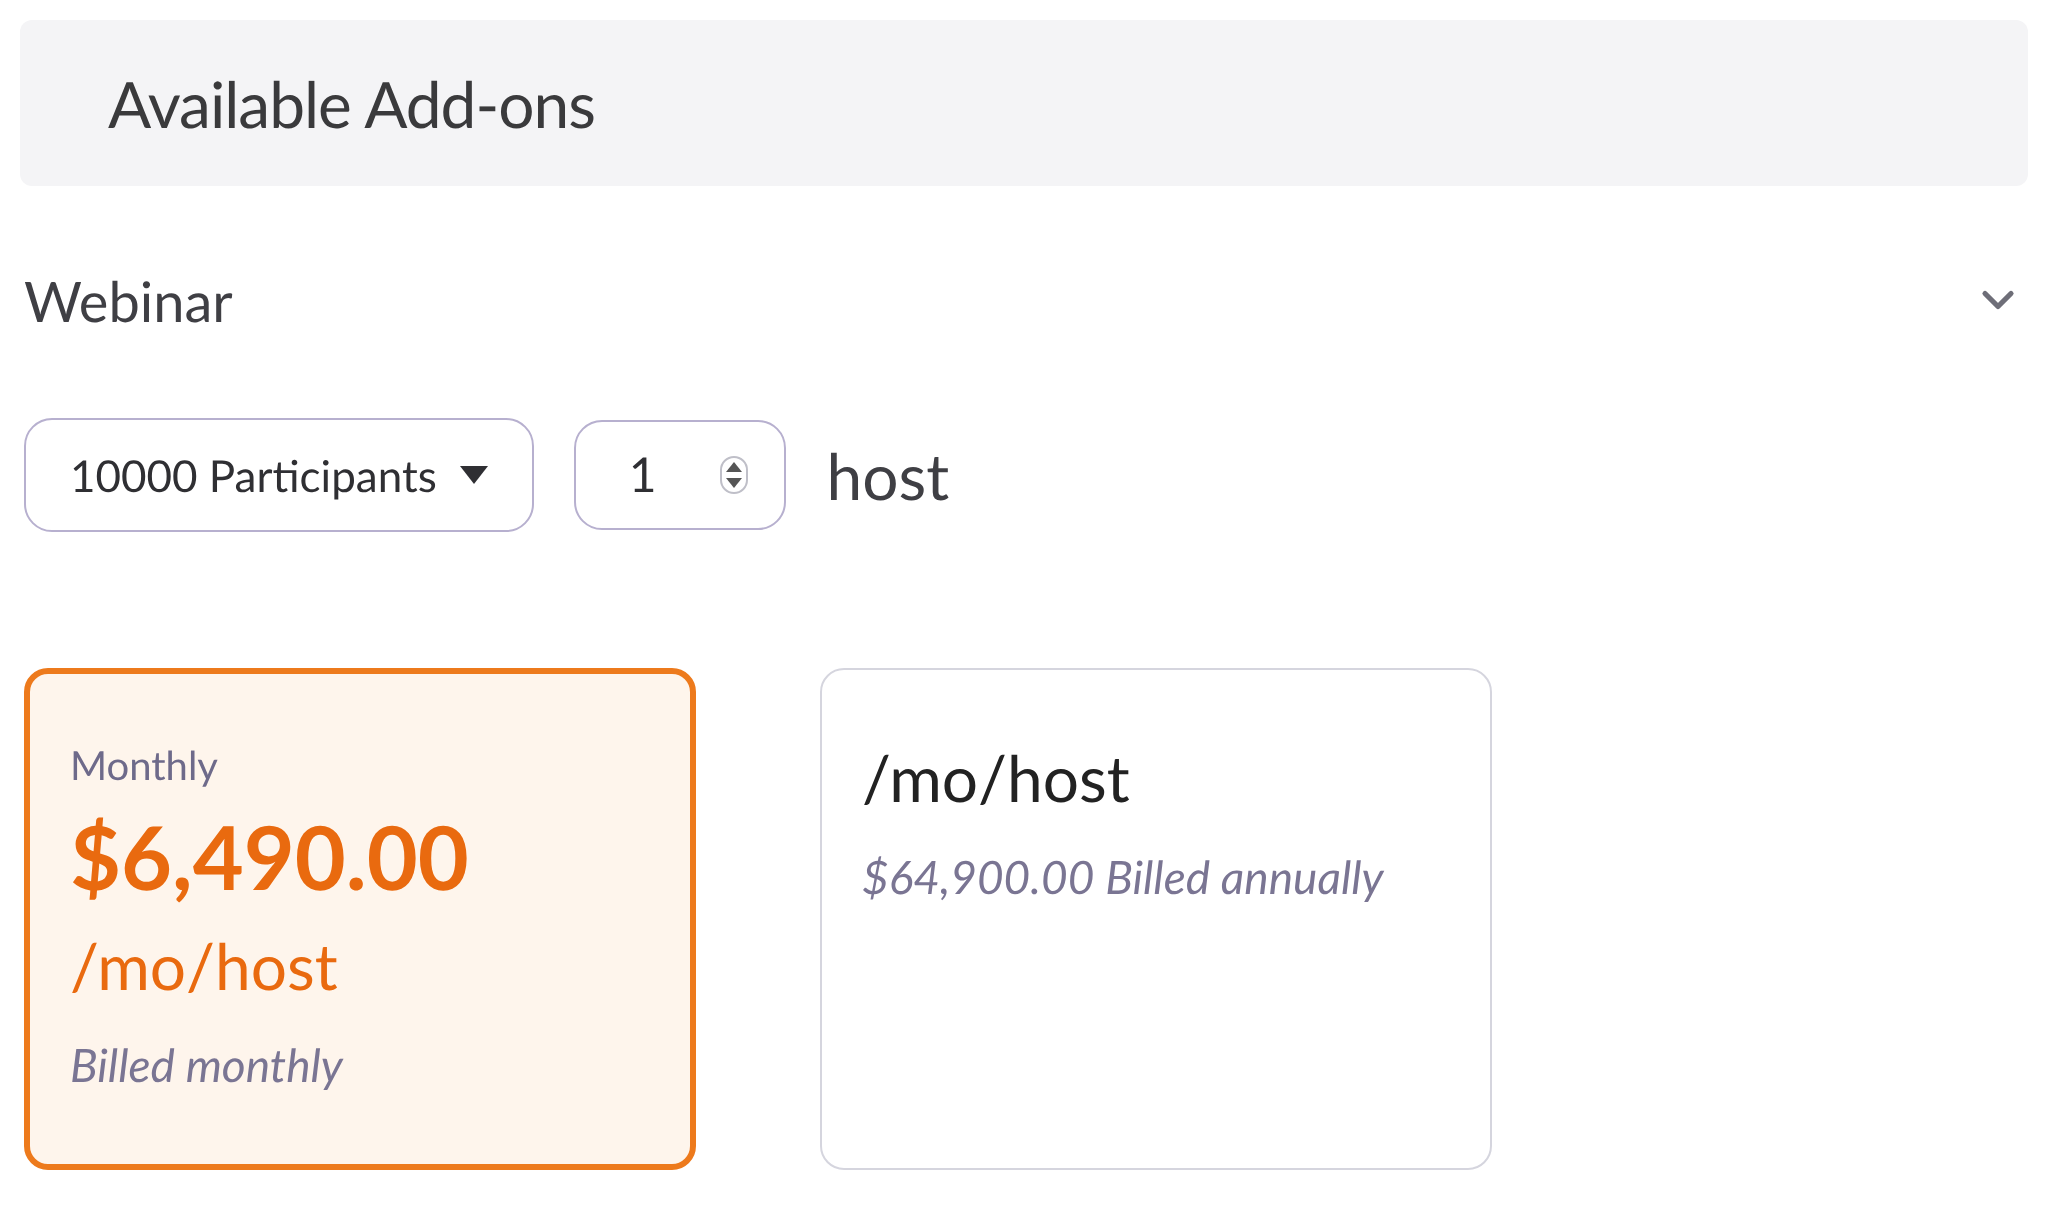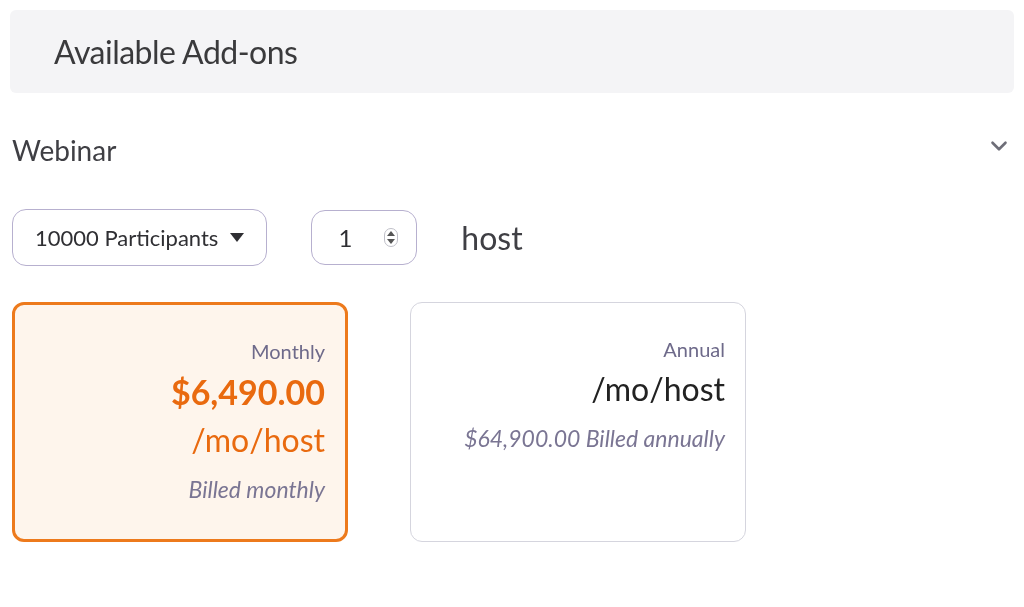--- a/index.html
+++ b/index.html
@@ -22,37 +22,37 @@
     }
     .header-title {
       font-size: 32px;
       font-weight: 400;
       color: #3a3a3c;
       letter-spacing: -0.5px;
     }
     .section-row {
       display: flex;
       justify-content: space-between;
-      align-items: flex-start;
+      align-items: center;
       padding: 0 2px 42px 2px;
       gap: 32px;
     }
     .section-title {
       font-size: 28px;
       font-weight: 400;
       color: #3f3f44;
     }
     .chevron {
       color: #6e6e78;
       display: inline-flex;
     }
     .controls-row {
       display: flex;
       align-items: center;
-      gap: 44px;
+      gap: 20px;
       padding: 0 2px;
       margin-bottom: 36px;
       text-align: right;
     }
     .dropdown {
       border: 1.5px solid #b7b0cf;
       border-radius: 14px;
       padding: 14px 22px;
       display: flex;
       align-items: center;
@@ -112,39 +112,40 @@
       color: #3f3f44;
     }
     .plans-row {
       display: flex;
       gap: 62px;
       padding: 0 2px;
     }
     .plan-card {
       width: 336px;
       border-radius: 12px;
-      text-align: right;
+      text-align: left;
       padding: 34px 20px 36px 20px;
+      margin-top: 32px;
     }
     .plan-card.selected {
       border: 3.5px solid #ed7a1c;
       background: #fef5ec;
     }
     .plan-card.unselected {
       border: 1.5px solid #d5d5de;
       background: #fff;
       cursor: pointer;
     }
     .plan-period {
       font-size: 20px;
       color: #6e6a8a;
       margin-bottom: 8px;
     }
     .plan-price {
-      font-size: 34px;
+      font-size: 44px;
       font-weight: 700;
       margin-bottom: 8px;
     }
     .plan-unit {
       font-size: 32px;
       font-weight: 400;
       margin-bottom: 16px;
     }
     .selected .plan-price, .selected .plan-unit {
       color: #e96a0f;
@@ -190,17 +191,16 @@
 </div>
 
 <div class="plans-row">
   <div class="plan-card selected">
     <div class="plan-period">Monthly</div>
     <div class="plan-price">$6,490.00</div>
     <div class="plan-unit">/mo/host</div>
     <div class="plan-billing">Billed monthly</div>
   </div>
   <div class="plan-card unselected">
-    <div class="plan-period">Annual</div>
     <div class="plan-unit">/mo/host</div>
     <div class="plan-billing">$64,900.00 Billed annually</div>
   </div>
 </div>
 
 </body></html>

